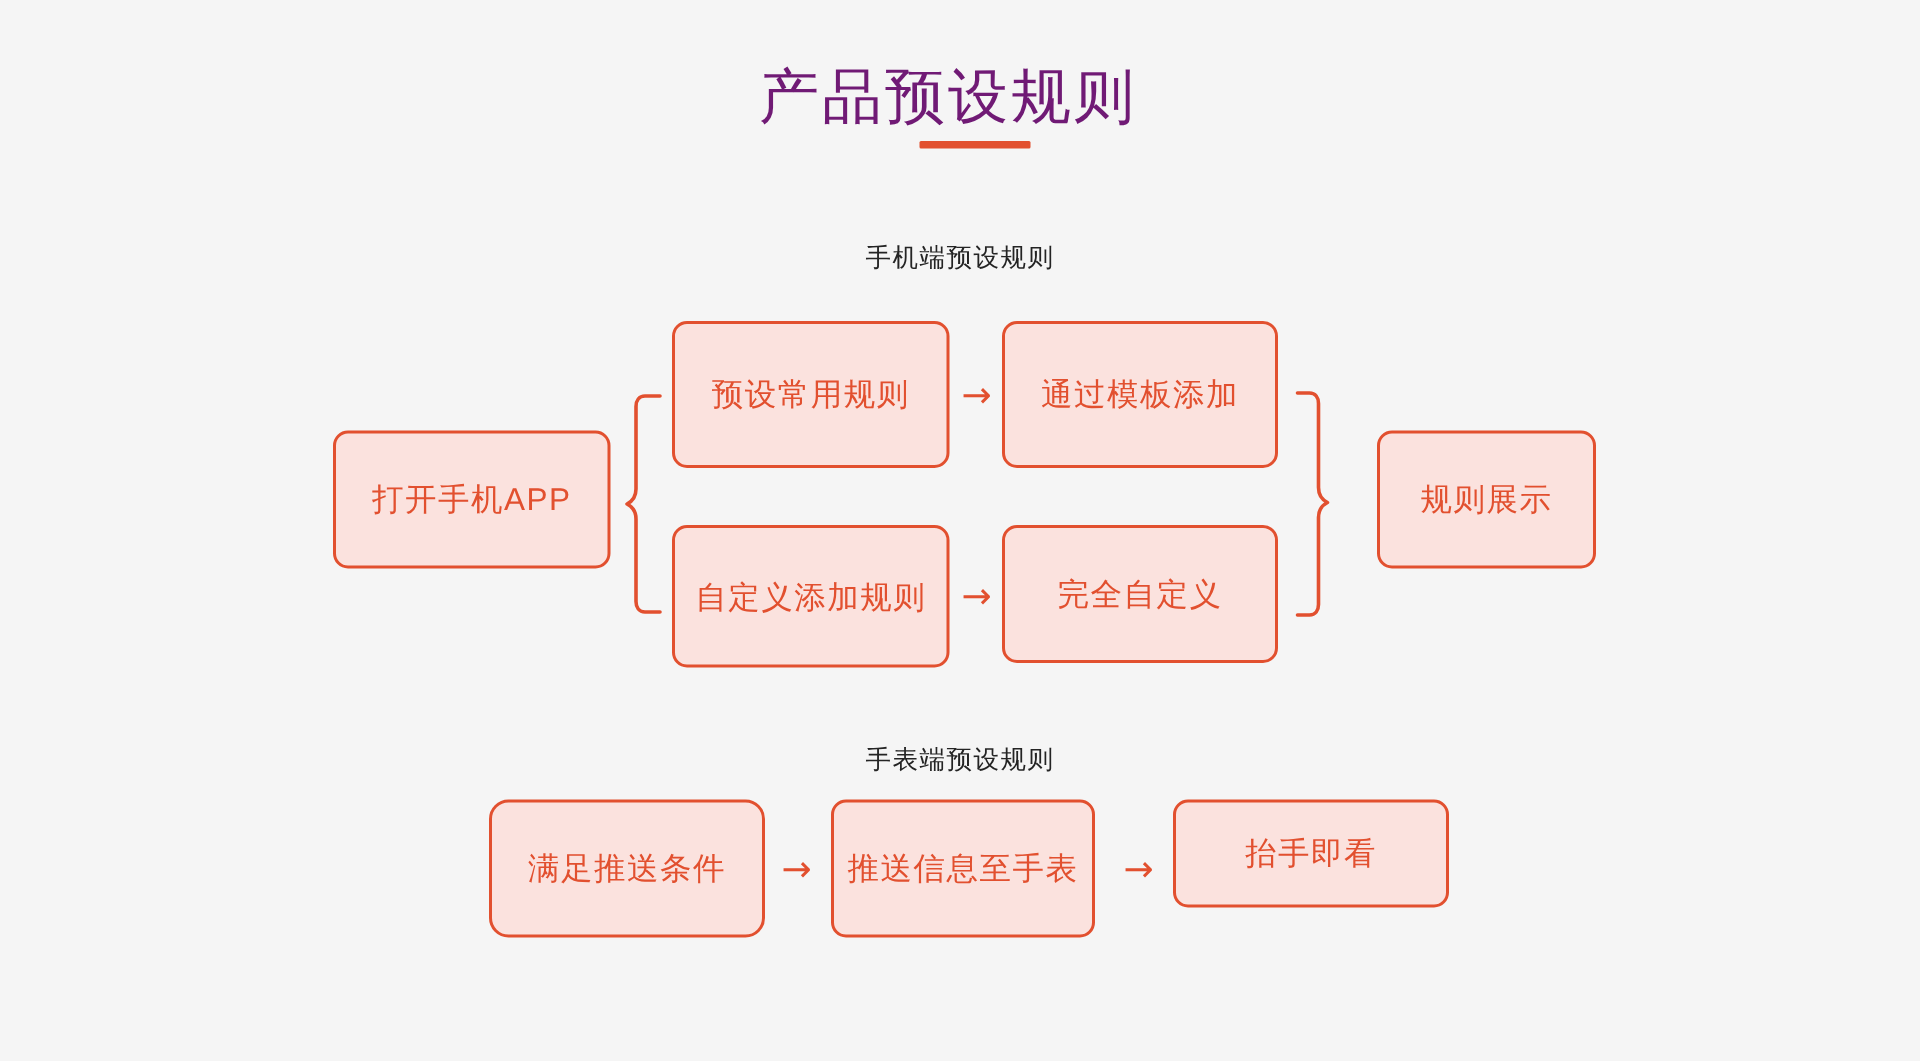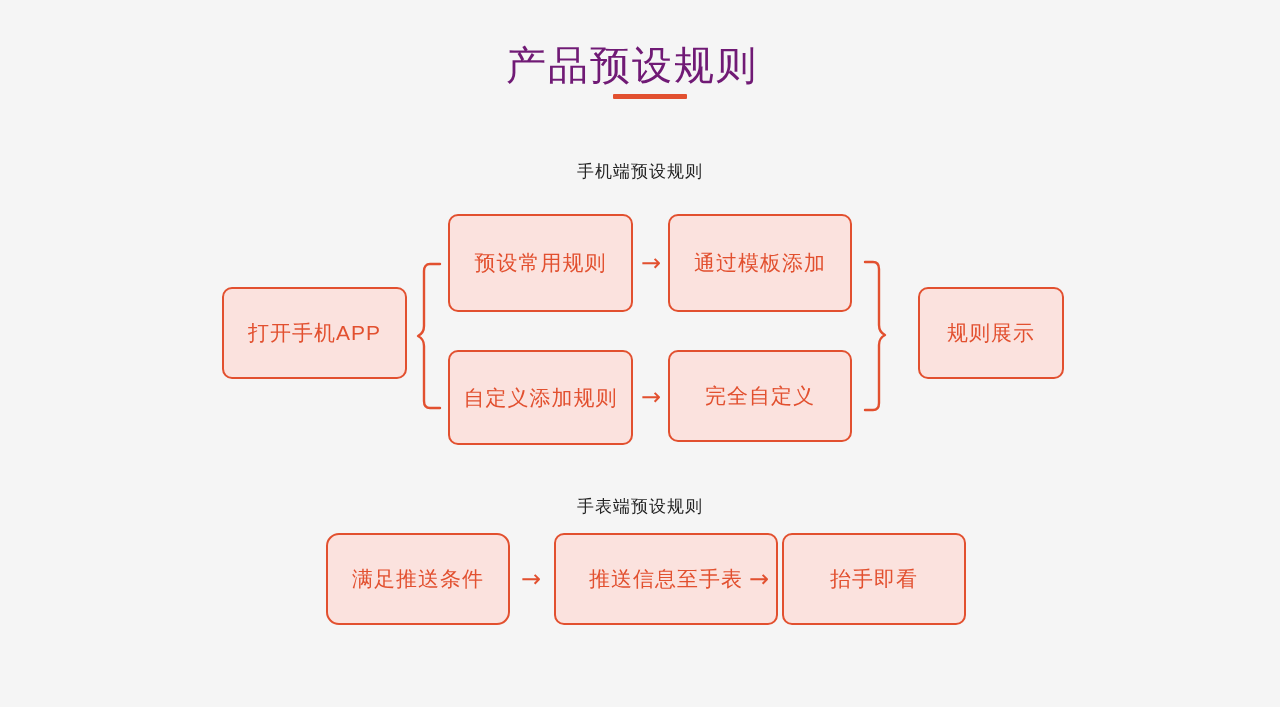--- a/index.html
+++ b/index.html
@@ -137,19 +137,19 @@
   </div>
 
   <div class="flow-box" style="left:901px; top:287px; width:146px; height:92px;margin-left:17px;">规则展示</div>
 
   <div class="section-heading watch">手表端预设规则</div>
 
   <div class="flow-box" style="left:326px; top:533px; width:184px; height:92px;border-radius:13px;">满足推送条件</div>
 
   <div class="arrow" style="left:518px; top:567px;">→</div>
 
-  <div class="flow-box" style="left:554px; top:533px; width:224px; height:92px;">推送信息至手表</div>
+  <div class="flow-box" style="left:554px; top:533px; width:176px; height:92px;">推送信息至手表</div>
 
   <div class="arrow" style="left:746px; top:567px;">→</div>
 
-  <div class="flow-box" style="left:782px; top:533px; width:184px; height:92px;">抬手即看</div>
+  <div class="flow-box" style="left:782px; top:533px; width:184px; height:72px;">抬手即看</div>
 
 </div>
 
 </body></html>

